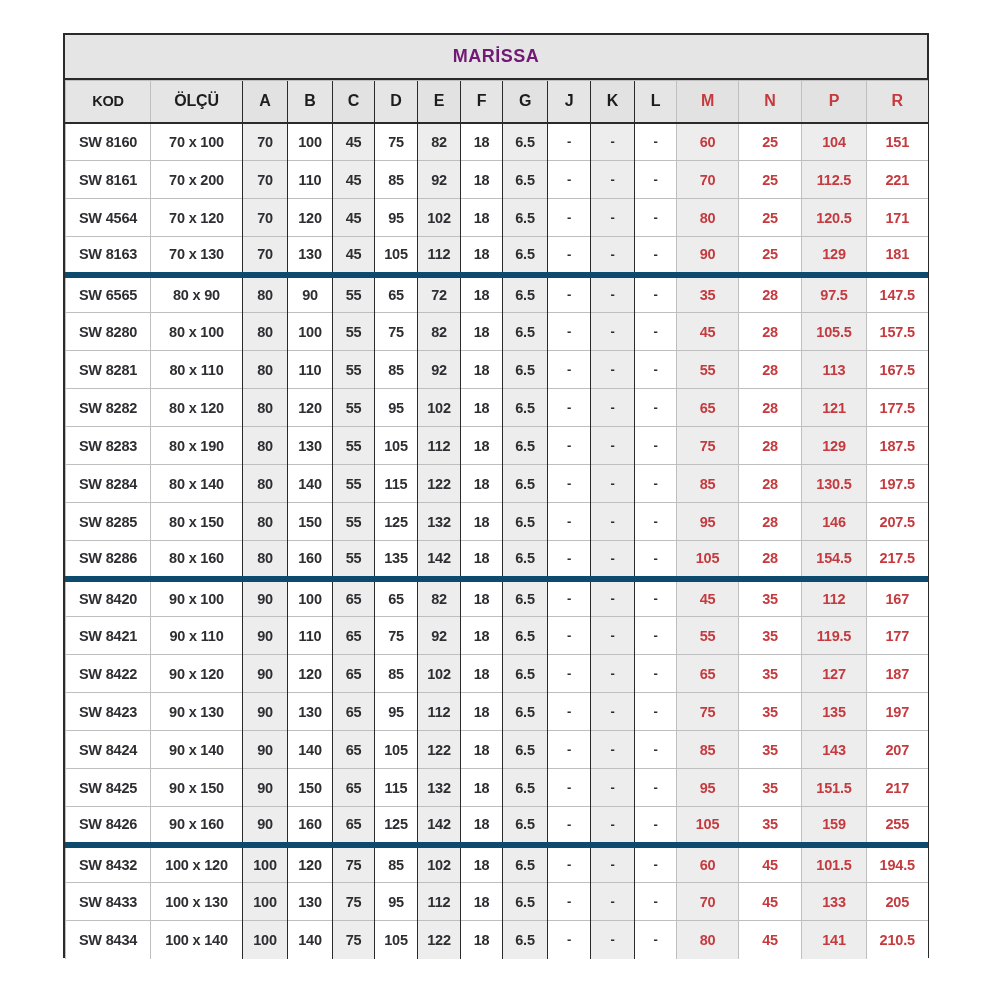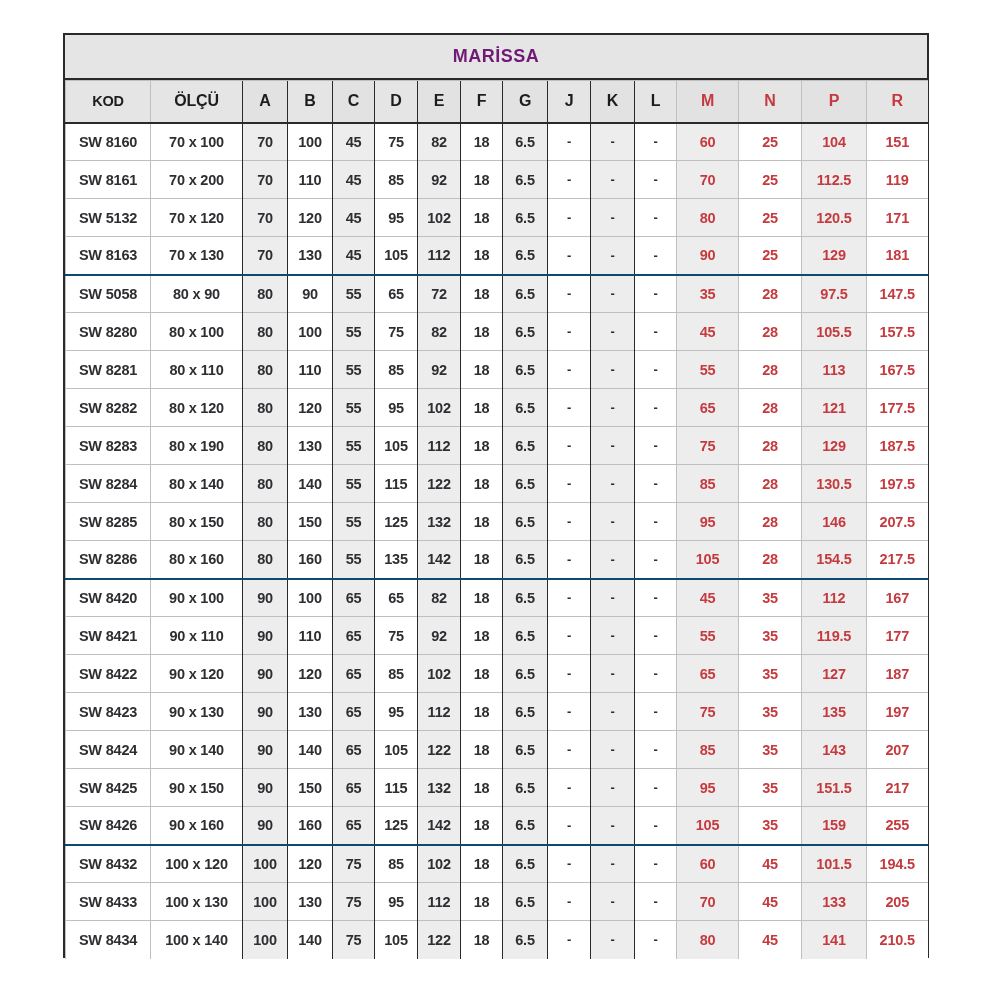--- a/index.html
+++ b/index.html
@@ -40,21 +40,21 @@
     overflow:hidden;white-space:nowrap;
   }
   th{height:42px;background:var(--title-bg);font-size:16px;color:#1d1d1f;}
   td{height:38px;background:#ffffff;}
   thead tr{border-bottom:2px solid var(--border-dark);}
   thead th{border-bottom:2px solid var(--border-dark);}
   td.stripe{background:var(--stripe-bg);}
   th.stripe{background:#e2e2e2;}
   .darkl{border-left:1.5px solid var(--border-dark);}
   .red{color:var(--red);}
-  tr.group-end td{border-bottom:2px solid #0c4a6e;}
+  tr.group-end td{border-bottom:6px solid #0c4a6e;}
   td.kod,th.kod{font-size:14.5px;}
   td.dash{font-size:13px;}
 </style>
 </head>
 <body>
 
 <div class="table-wrap">
   <div class="title-bar">MARİSSA</div>
   <table>
     <colgroup>
@@ -123,24 +123,24 @@
           <td class="darkl">85</td>
           <td class="stripe darkl">92</td>
           <td class="darkl">18</td>
           <td class="stripe darkl">6.5</td>
           <td class="darkl dash">-</td>
           <td class="stripe darkl dash">-</td>
           <td class="darkl dash">-</td>
           <td class="stripe red">70</td>
           <td class="red">25</td>
           <td class="stripe red">112.5</td>
-          <td class="red">119</td>
-        </tr>
-        <tr>
-          <td class="kod">SW 5132</td>
+          <td class="red">221</td>
+        </tr>
+        <tr>
+          <td class="kod">SW 4564</td>
           <td class="">70 x 120</td>
           <td class="stripe darkl">70</td>
           <td class="darkl">120</td>
           <td class="stripe darkl">45</td>
           <td class="darkl">95</td>
           <td class="stripe darkl">102</td>
           <td class="darkl">18</td>
           <td class="stripe darkl">6.5</td>
           <td class="darkl dash">-</td>
           <td class="stripe darkl dash">-</td>
@@ -162,21 +162,21 @@
           <td class="stripe darkl">6.5</td>
           <td class="darkl dash">-</td>
           <td class="stripe darkl dash">-</td>
           <td class="darkl dash">-</td>
           <td class="stripe red">90</td>
           <td class="red">25</td>
           <td class="stripe red">129</td>
           <td class="red">181</td>
         </tr>
         <tr>
-          <td class="kod">SW 5058</td>
+          <td class="kod">SW 6565</td>
           <td class="">80 x 90</td>
           <td class="stripe darkl">80</td>
           <td class="darkl">90</td>
           <td class="stripe darkl">55</td>
           <td class="darkl">65</td>
           <td class="stripe darkl">72</td>
           <td class="darkl">18</td>
           <td class="stripe darkl">6.5</td>
           <td class="darkl dash">-</td>
           <td class="stripe darkl dash">-</td>

